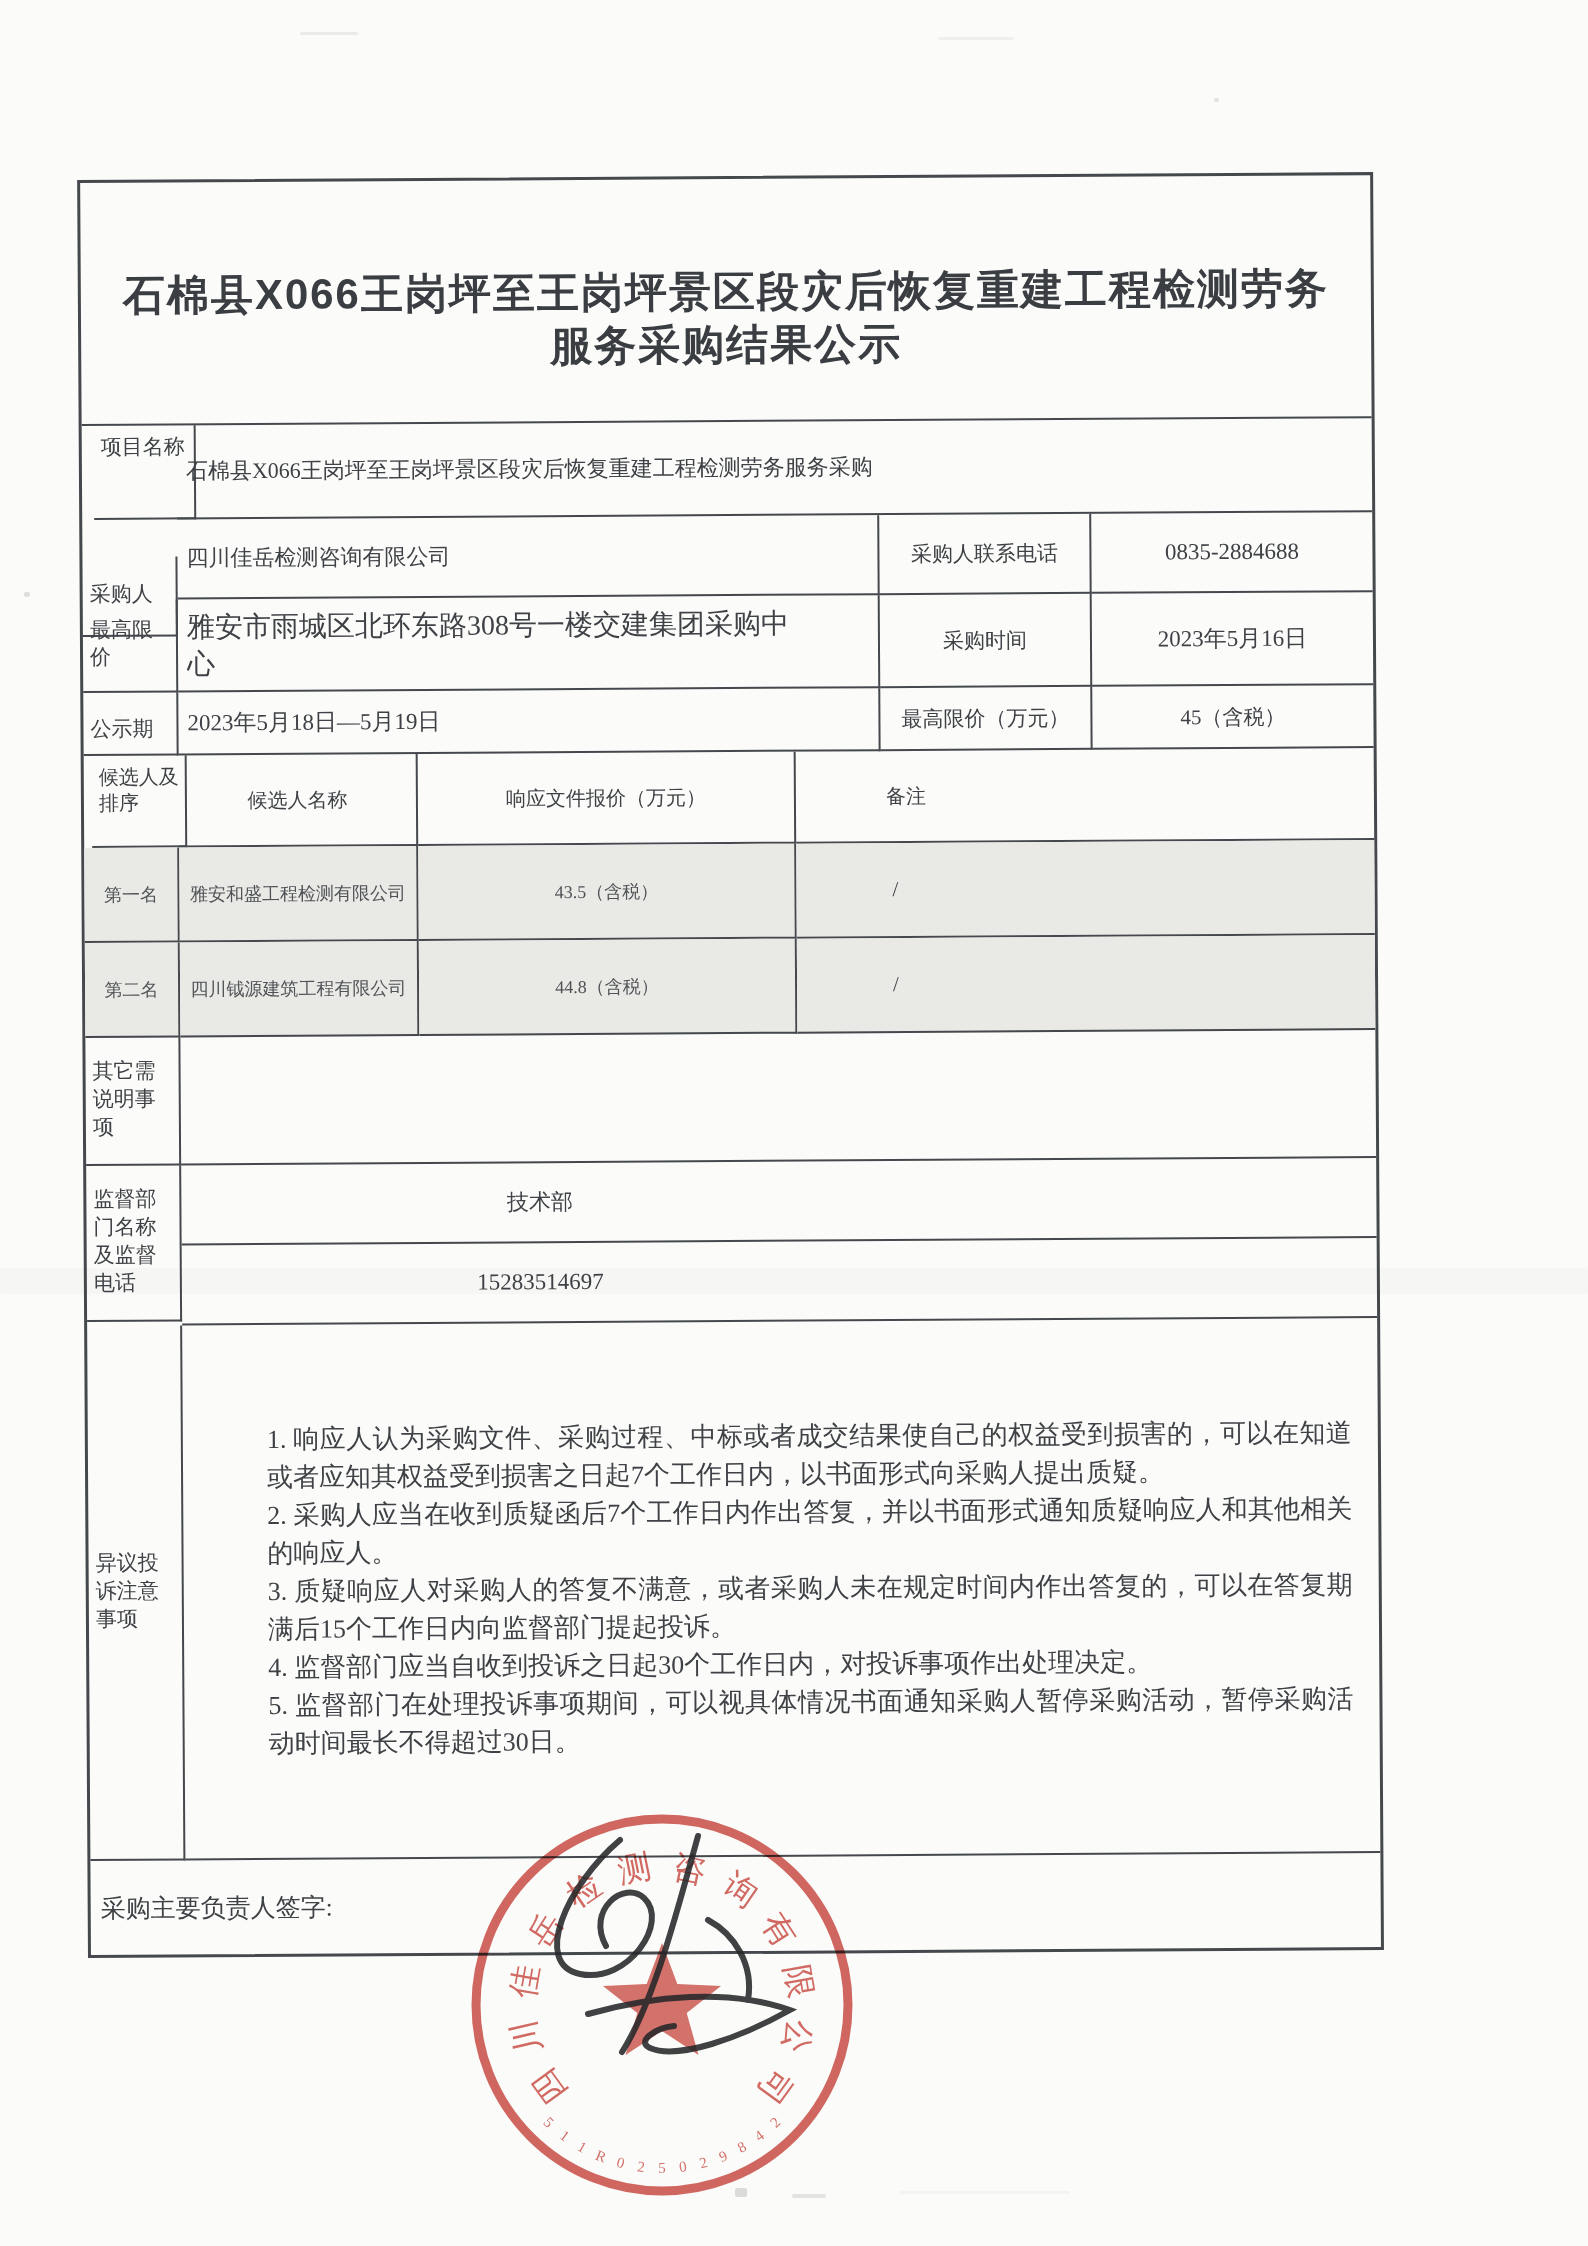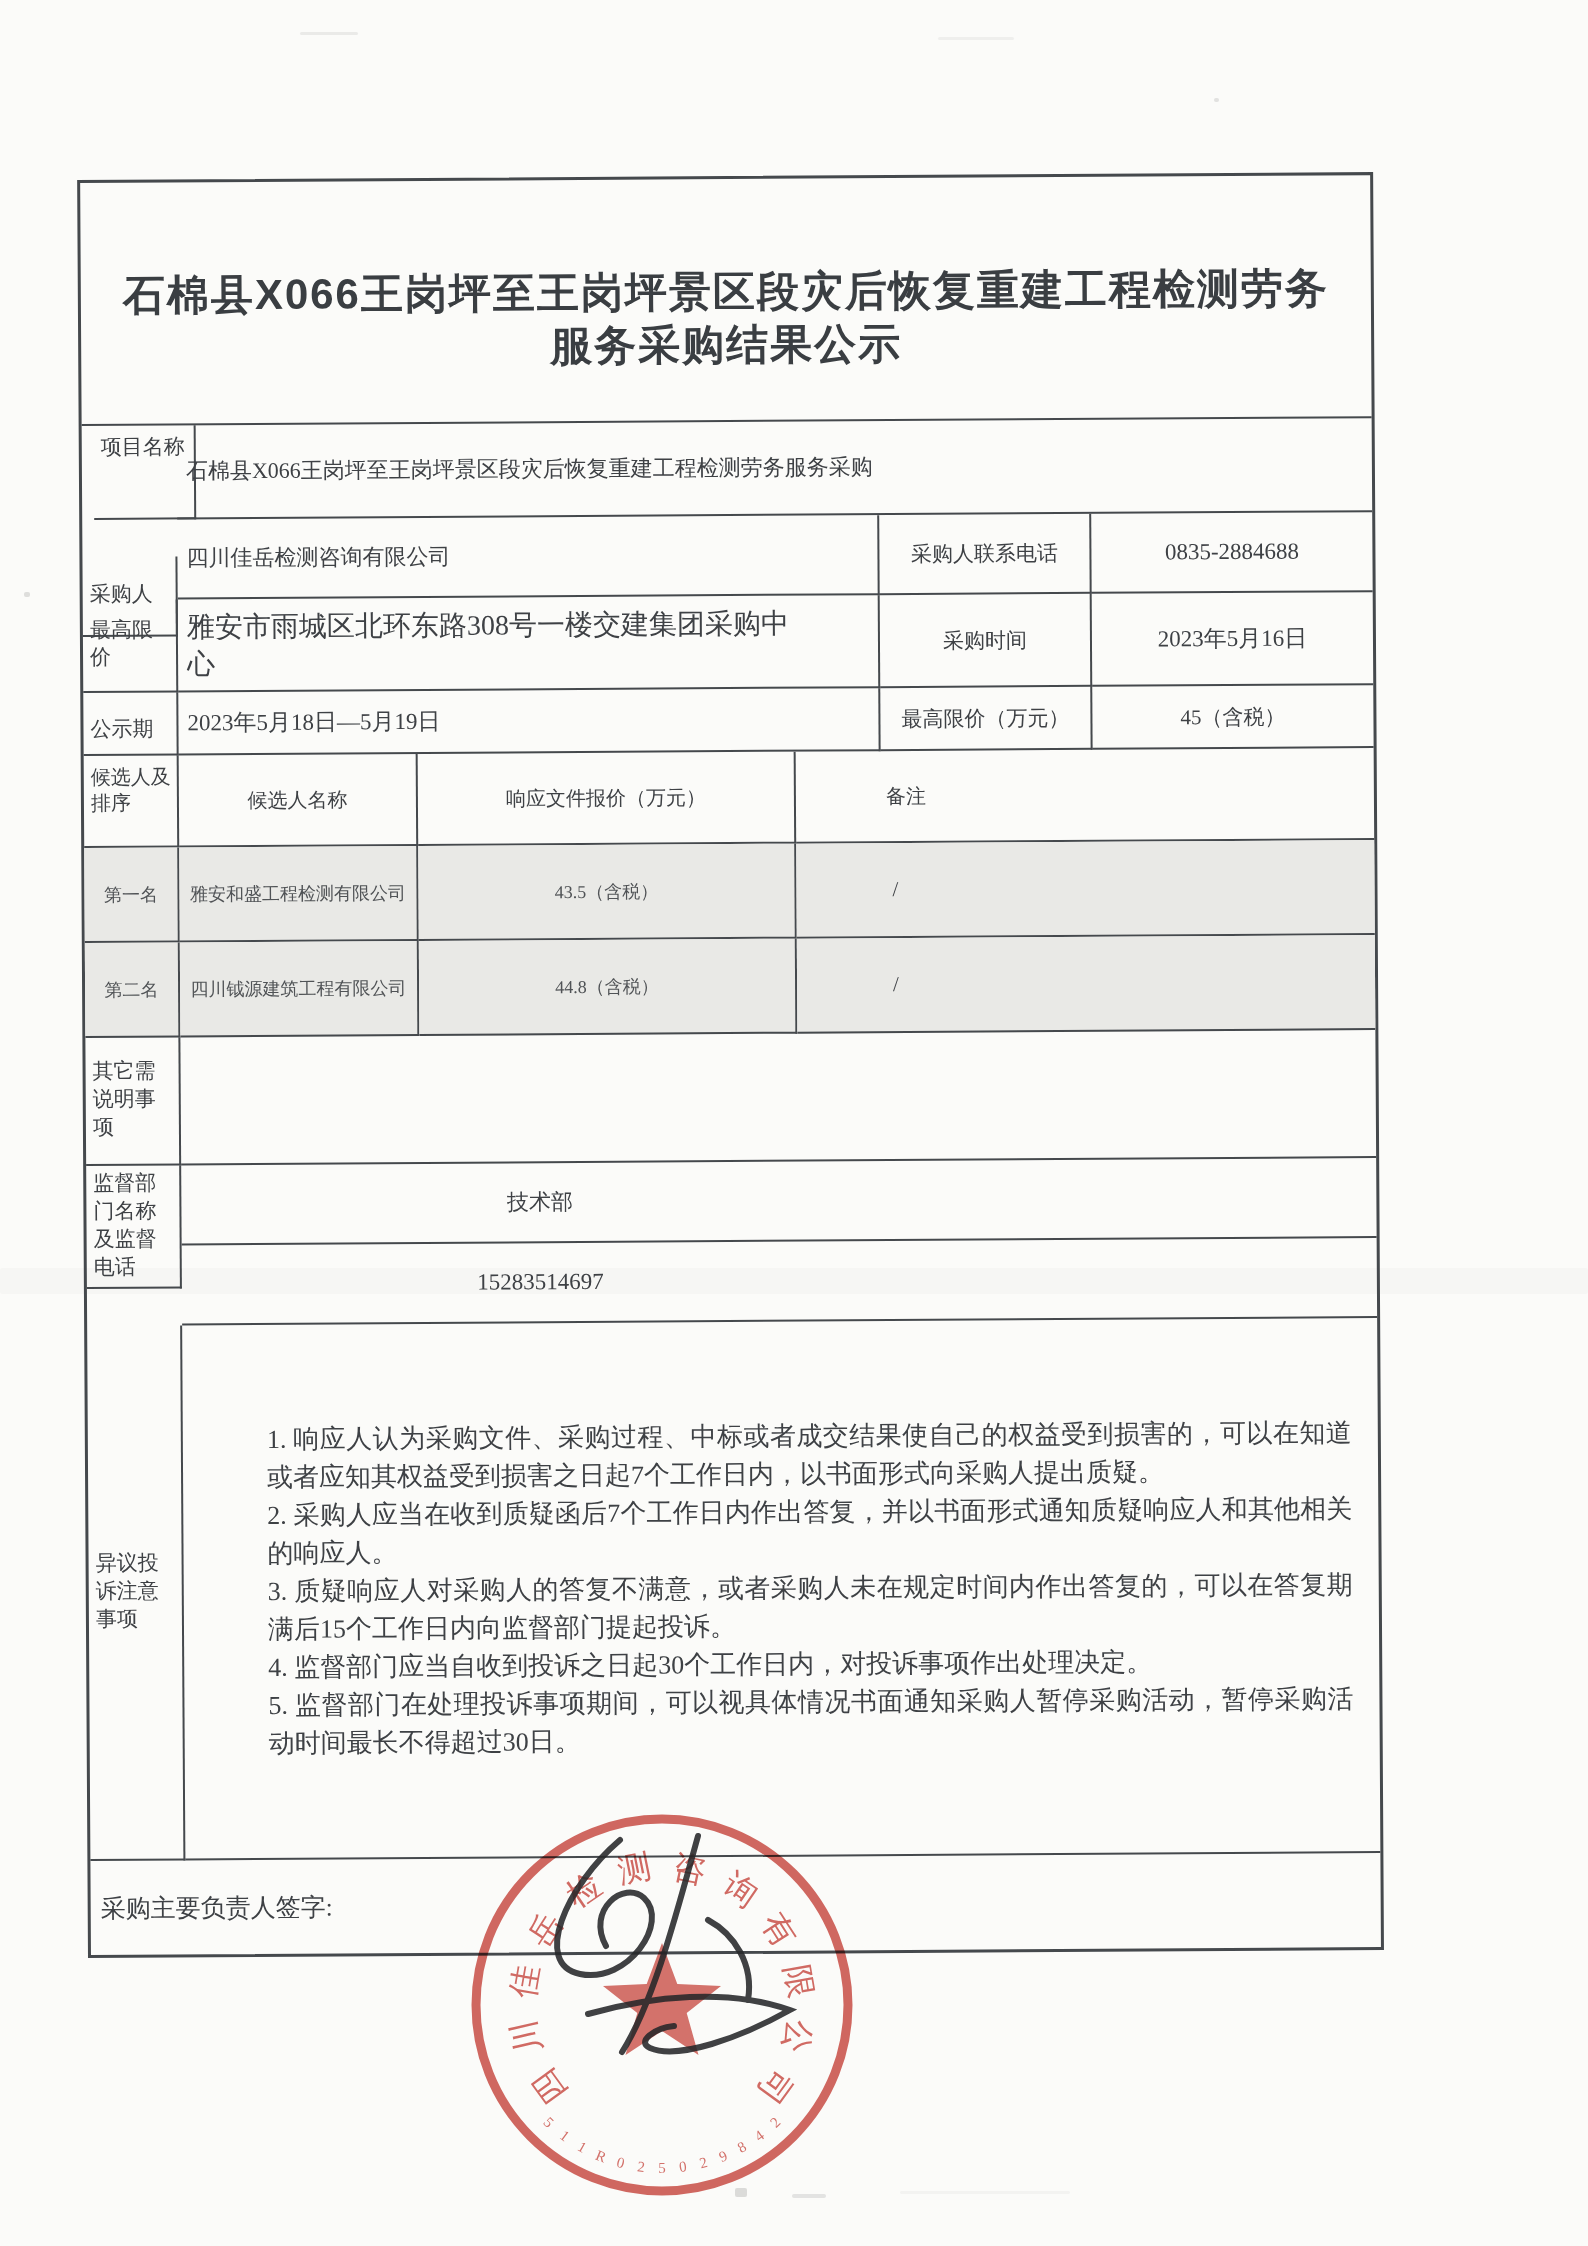--- a/index.html
+++ b/index.html
@@ -104,21 +104,21 @@
   <div class="c br bb vmid" style="left:95px;top:510px;width:702px;height:63px;font-size:23px;padding-left:9px;">
     <span>2023年5月18日—5月19日</span>
   </div>
   <div class="c br bb ctr" style="left:797px;top:510px;width:212px;height:63px;font-size:21px;">
     <span>最高限价（万元）</span>
   </div>
   <div class="c bb ctr" style="left:1009px;top:510px;width:281px;height:63px;font-size:21px;">
     <span>45（含税）</span>
   </div>
 
-  <div class="c br bb lab hdr-txt" style="left:0;top:573px;width:95px;height:92px;line-height:26px;">
+  <div class="c br bb lab hdr-txt" style="left:8px;top:573px;width:95px;height:92px;line-height:26px;">
     <span>候选人及排序</span>
   </div>
   <div class="c br bb ctr hdr-txt" style="left:95px;top:573px;width:239px;height:92px;">
     <span>候选人名称</span>
   </div>
   <div class="c br bb ctr hdr-txt" style="left:334px;top:573px;width:378px;height:92px;">
     <span>响应文件报价（万元）</span>
   </div>
   <div class="c bb hdr-txt vmid" style="left:712px;top:573px;width:578px;height:92px;padding-left:90px;">
     <span>备注</span>
@@ -150,21 +150,21 @@
     <span>/</span>
   </div>
 
   <div class="c br bb lab vmid" style="left:0;top:855px;width:95px;height:128px;padding-top:0;line-height:28px;">
     <span>其它需说明事项</span>
   </div>
   <div class="c bb" style="left:95px;top:855px;width:1195px;height:128px;">
     <span></span>
   </div>
 
-  <div class="c br bb lab vmid" style="left:0;top:983px;width:95px;height:123px;padding-top:0;line-height:28px;">
+  <div class="c br bb lab vmid" style="left:0;top:983px;width:95px;height:156px;padding-top:0;line-height:28px;">
     <span>监督部门名称及监督电话</span>
   </div>
   <div class="c bb vmid" style="left:95px;top:983px;width:1195px;height:80px;font-size:22px;">
     <div class="half-center"><span>技术部</span></div>
   </div>
   <div class="c bb vmid" style="left:95px;top:1063px;width:1195px;height:80px;font-size:23px;">
     <div class="half-center"><span>15283514697</span></div>
   </div>
 
   <div class="c br bb lab vmid" style="left:0;top:1143px;width:95px;height:535px;padding-top:0;line-height:28px;">

